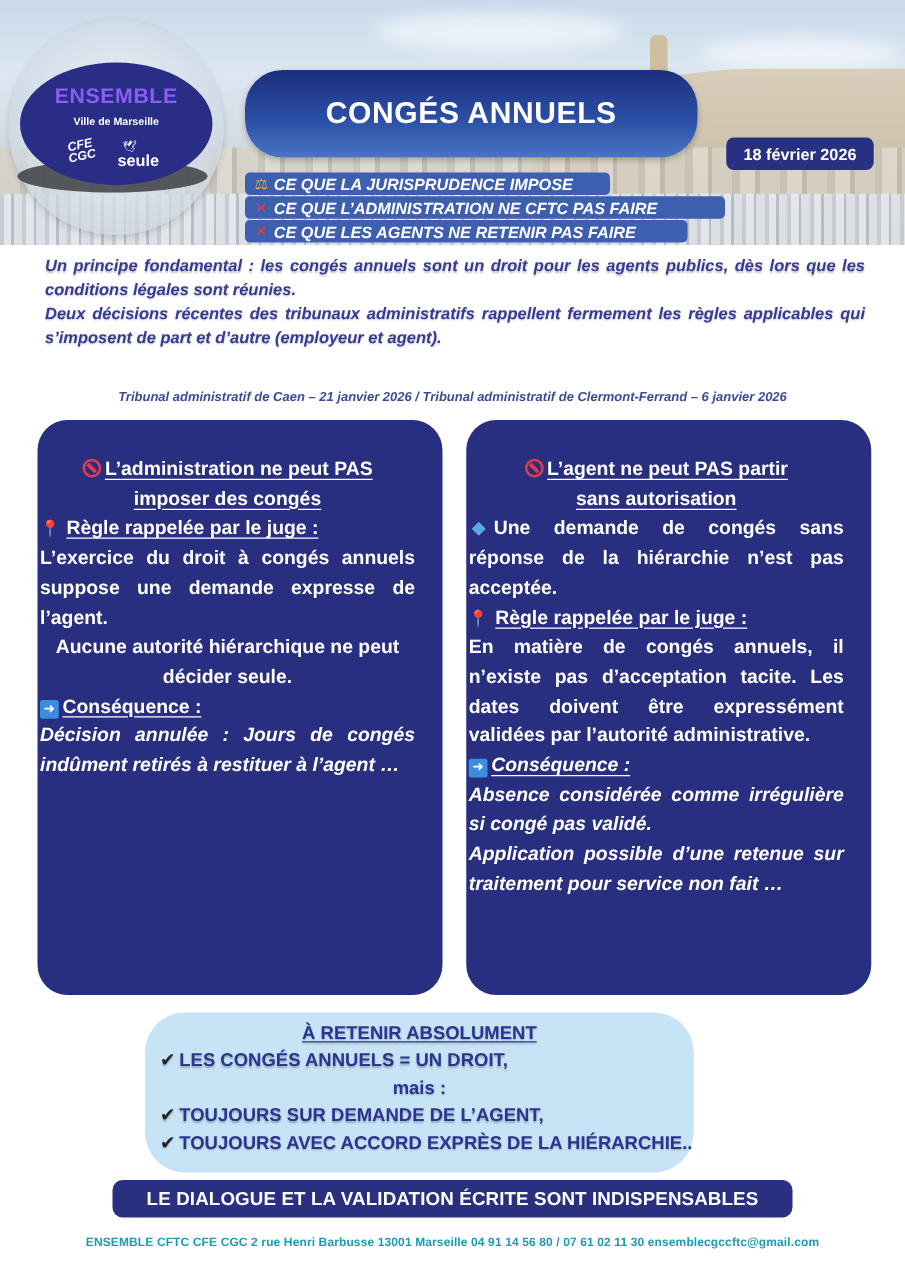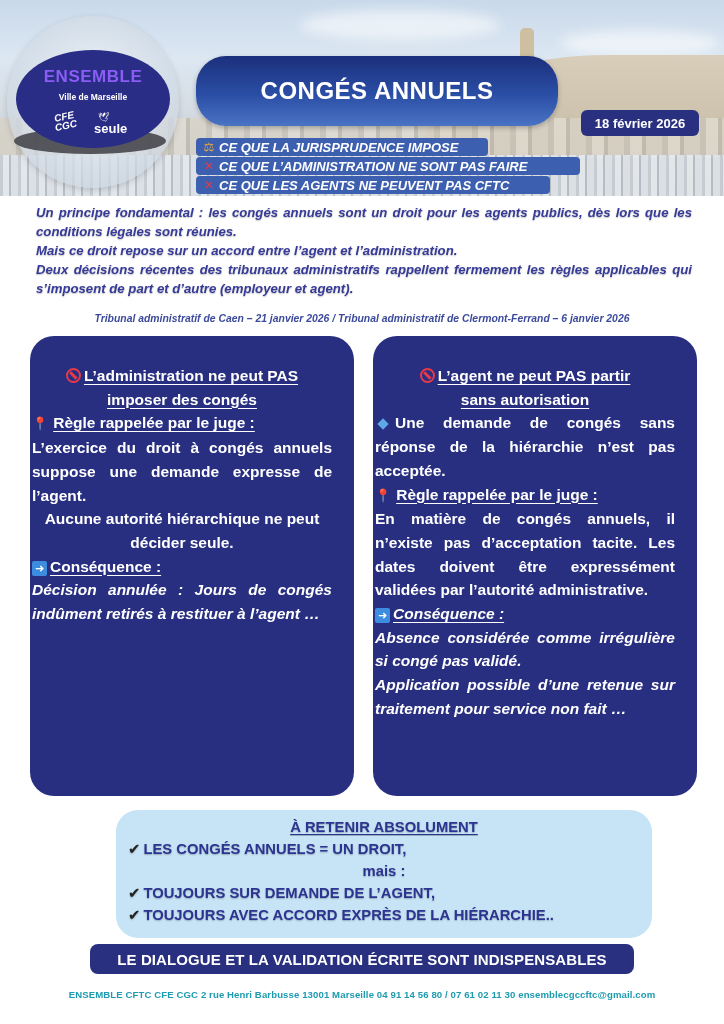--- a/index.html
+++ b/index.html
@@ -125,21 +125,21 @@
     margin: 0 8px 1px 4px; vertical-align: middle;
   }
   .ic-pin { color: #e43d46; font-size: 13px; margin-right: 5px; }
   .ic-arrow {
     display: inline-block; width: 15px; height: 15px; background: #3c8de0; border-radius: 2px;
     color: #fff; font-size: 11px; line-height: 15px; text-align: center; vertical-align: 0px; margin-right: 3px; font-style: normal;
   }
 
   
   .retain {
-    position: absolute; left: 116px; top: 810px; width: 536px; height: 128px; border-radius: 22px;
+    position: absolute; left: 116px; top: 810px; width: 439px; height: 128px; border-radius: 32px;
     background: #c6e4f6; color: #2c3390; font-weight: bold; font-size: 14.8px; line-height: 22px;
     padding: 6px 0 0 12px; text-shadow: 0 1px 1.5px rgba(0,0,0,0.25);
   }
   .retain .rt-head { text-align: center; text-decoration: underline; text-underline-offset: 2px; padding-right: 12px; }
   .retain .rt-mais { text-align: center; padding-right: 12px; }
   .retain .check { color: #222; margin-right: 3px; }
 
   .dialogue {
     position: absolute; left: 90px; top: 944px; width: 544px; height: 30px; border-radius: 8px;
     background: #29307f; color: #ffffff; font-weight: bold; font-size: 15px;
@@ -182,30 +182,29 @@
 </div>
 
 <div class="date-badge">18 février 2026</div>
 
 <div class="tag" style="left:196px;top:138px;width:292px;">
   <span class="ic scale">⚖</span>
   <span>CE QUE LA JURISPRUDENCE IMPOSE</span>
 </div>
 <div class="tag" style="left:196px;top:157px;width:384px;">
   <span class="ic cross">✕</span>
-  <span>CE QUE L’ADMINISTRATION NE SONT PAS FAIRE</span>
+  <span>CE QUE L’ADMINISTRATION NE CFTC PAS FAIRE</span>
 </div>
 <div class="tag" style="left:196px;top:176px;width:354px;">
   <span class="ic cross">✕</span>
-  <span>CE QUE LES AGENTS NE PEUVENT PAS CFTC</span>
+  <span>CE QUE LES AGENTS NE RETENIR PAS FAIRE</span>
 </div>
 
 <div class="intro">
   <p class="just-last">Un principe fondamental : les congés annuels sont un droit pour les agents publics, dès lors que les conditions légales sont réunies.</p>
-  <p>Mais ce droit repose sur un accord entre l’agent et l’administration.</p>
   <p class="just-last">Deux décisions récentes des tribunaux administratifs rappellent fermement les règles applicables qui s’imposent de part et d’autre (employeur et agent).</p>
 </div>
 <div class="refs">Tribunal administratif de Caen – 21 janvier 2026 / Tribunal administratif de Clermont-Ferrand – 6 janvier 2026</div>
 
 <div class="card left">
   <div class="head">
     <span class="ic-noentry"></span><span>L’administration ne peut PAS</span><br>
     <span>imposer des congés</span>
   </div>
   <div><span class="ic-pin">📍</span><span class="sub">Règle rappelée par le juge :</span></div>

